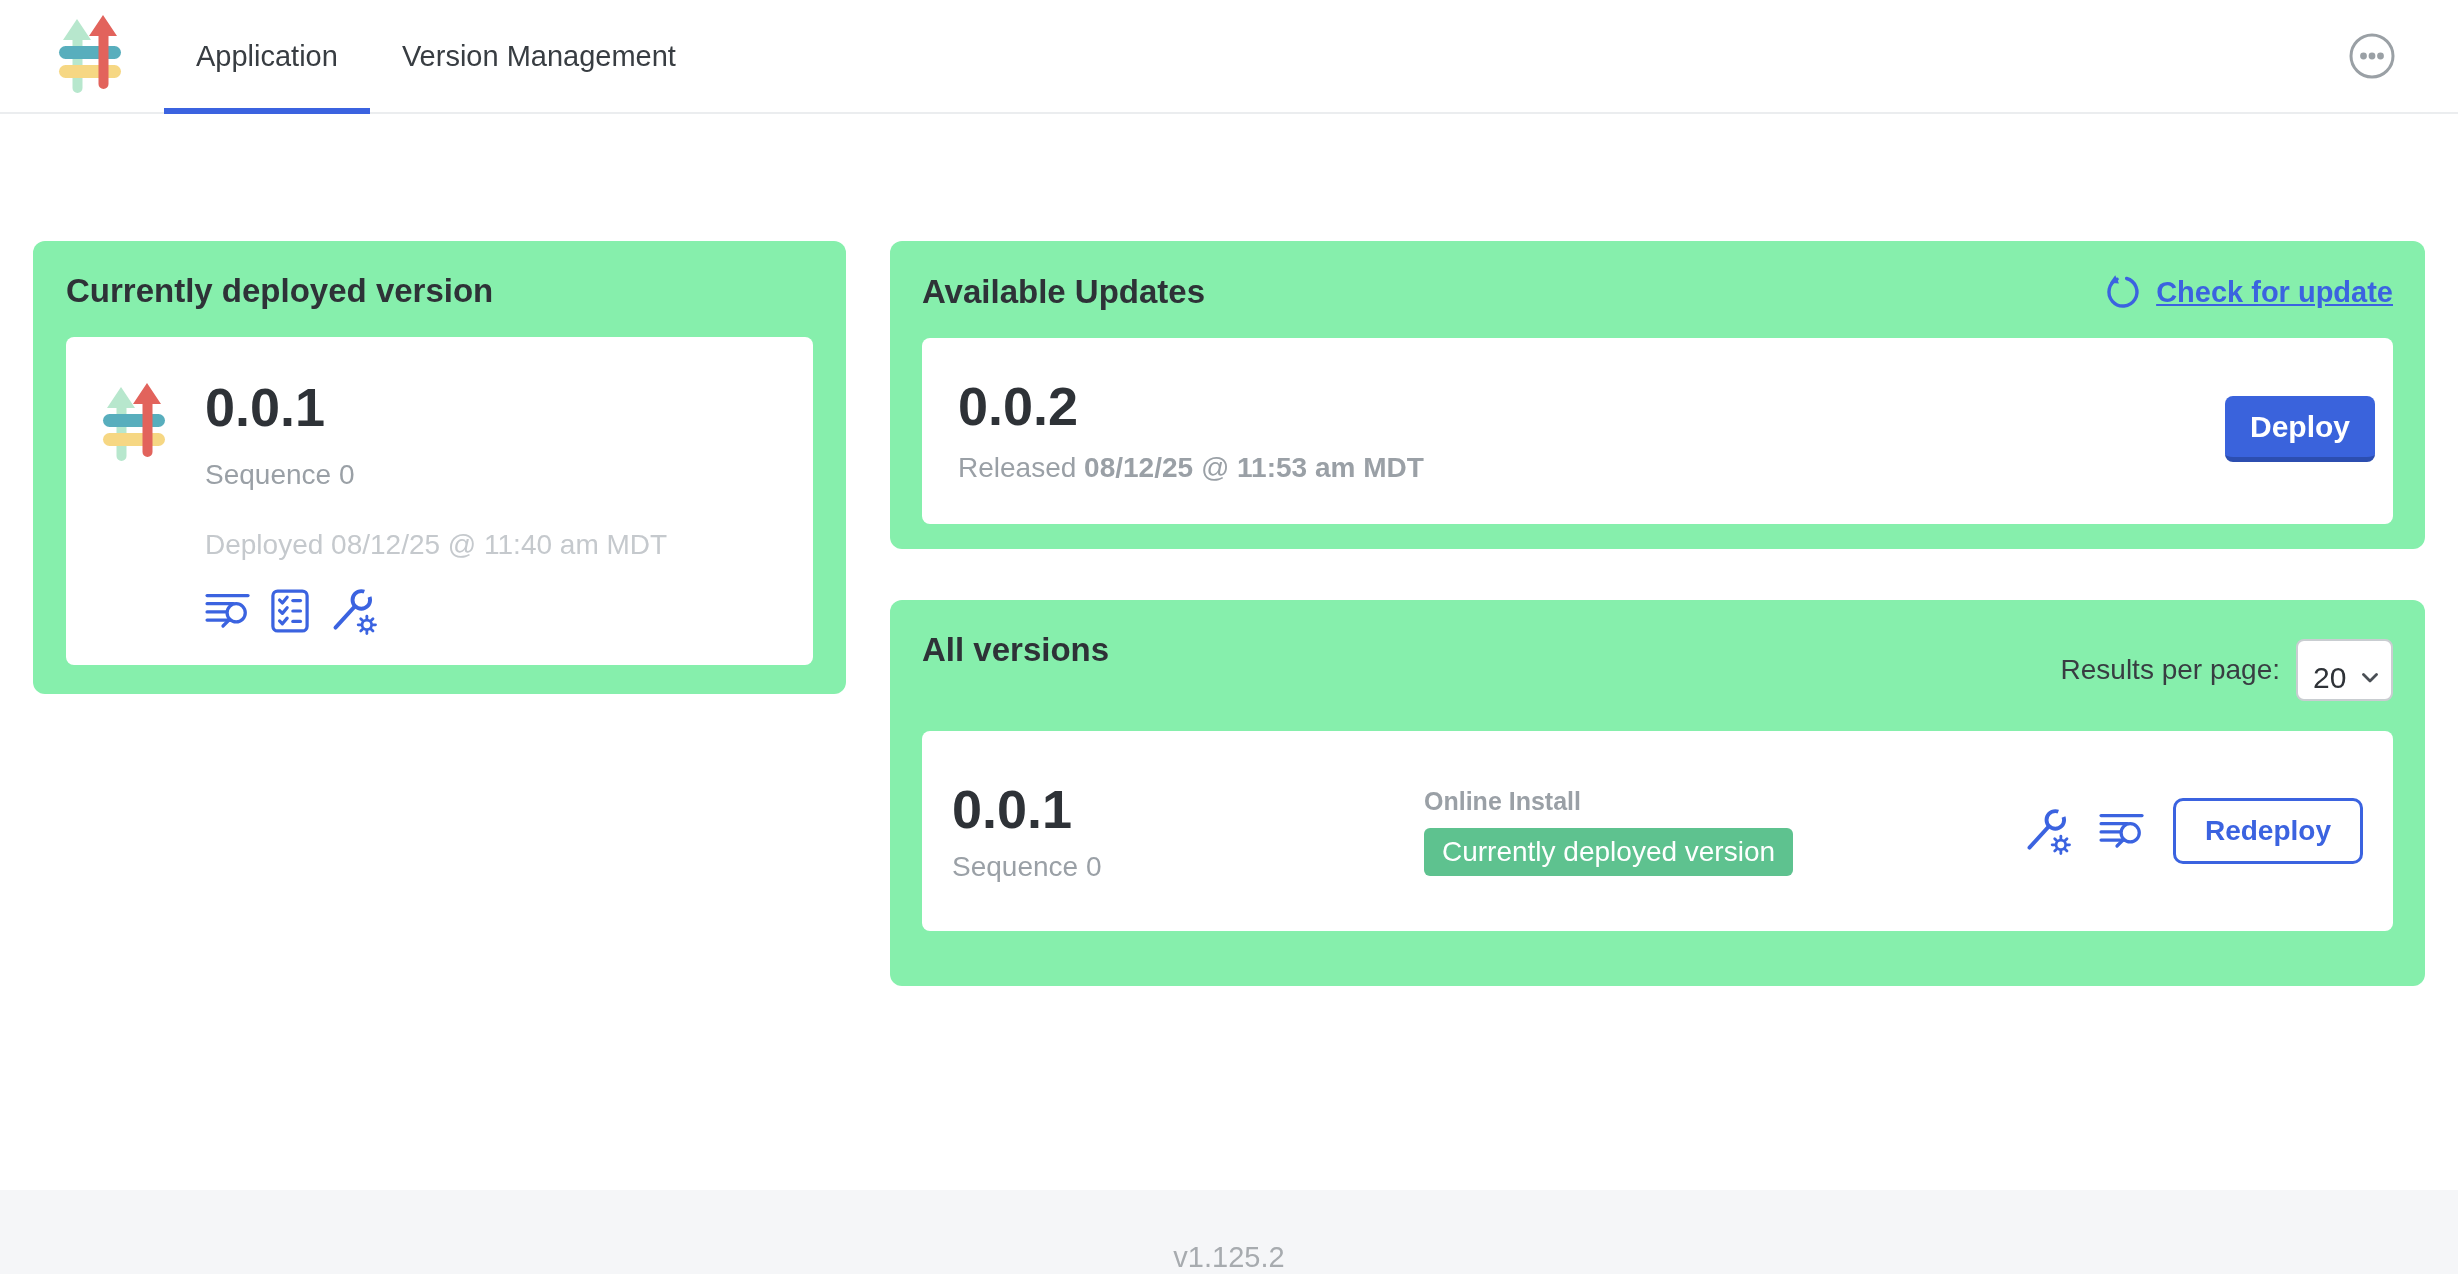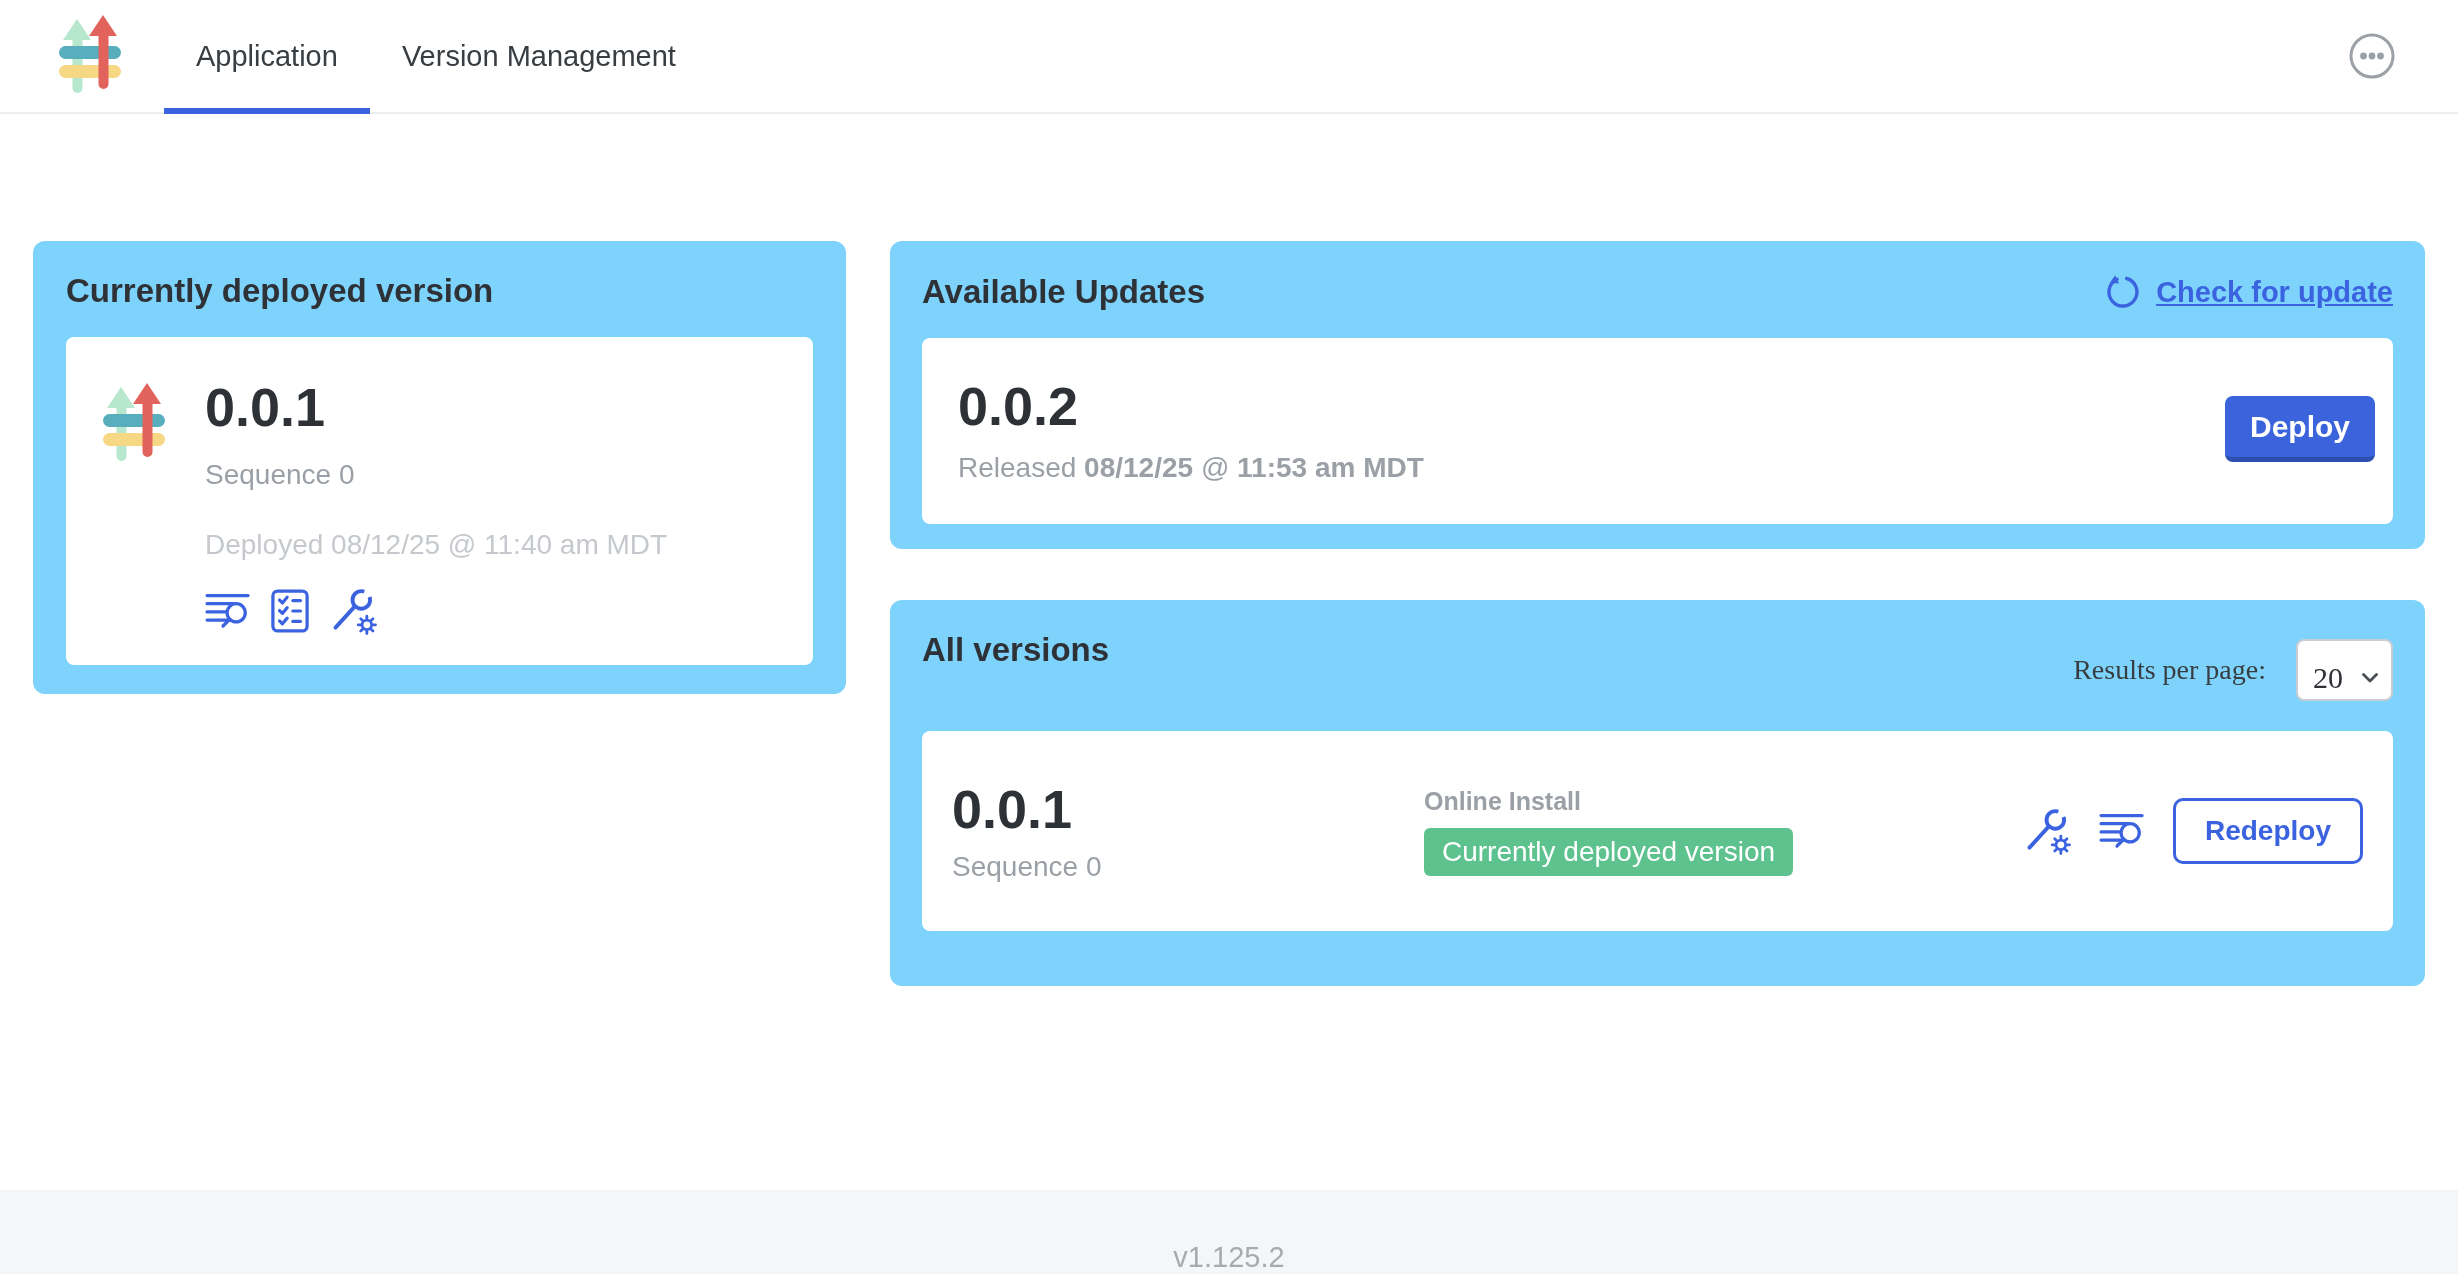--- a/index.html
+++ b/index.html
@@ -39,21 +39,21 @@
     position: relative; display: flex; align-items: center;
     padding: 0 63px; font-size: 28px; color: #9ba0a5; cursor: pointer;
   }
   .sub-tab.active { color: #383d42; font-weight: 700; }
   .sub-tab.active::after {
     content: ""; position: absolute; left: 42px; right: 42px; bottom: -2px;
     height: 7px; background: #3b63e0;
   }
   
   .main { position: absolute; top: 204px; left: 0; width: 100%; height: 986px; background: #fff; }
-  .card { position: absolute; background: #7dd3fc; border-radius: 12px; }
+  .card { position: absolute; background: #86efac; border-radius: 12px; }
   .card h2 { font-size: 33px; font-weight: 700; color: #2e3237; }
   .inner { background: #ffffff; border-radius: 8px; }
 
   .card-deployed { left: 33px; top: 37px; width: 813px; height: 453px; padding: 31px 33px; }
   .deployed-inner { margin-top: 27px; height: 328px; padding: 32px 0 0 36px; display: flex; gap: 39px; }
   .logo-sm { width: 64px; height: 84px; margin-top: 14px; flex: none; }
   .version-big { font-size: 54px; font-weight: 700; color: #2e3237; line-height: 60px; }
   .dep-col .version-big { margin-top: 8px; }
   .txt-gray  { font-size: 28px; color: #9aa0a6; }
   .dep-col .seq { margin-top: 22px; }
@@ -74,21 +74,21 @@
   .released b { font-weight: 700; }
   .deploy-btn {
     position: absolute; right: 18px; top: 58px; width: 150px; height: 66px;
     background: #3a63dc; border: none; border-bottom: 5px solid #2c4eb0;
     border-radius: 8px; color: #ffffff; font-size: 30px; font-weight: 700;
     font-family: inherit; cursor: pointer;
   }
 
   .card-versions { left: 890px; top: 396px; width: 1535px; height: 386px; padding: 31px 32px; }
   .versions-head { display: flex; justify-content: space-between; align-items: flex-start; }
-  .results { display: flex; align-items: center; gap: 30px; font-size: 28px; color: #383d42; margin-top: 8px; font-family: Liberation Serif, serif; }
+  .results { display: flex; align-items: center; gap: 16px; font-size: 28px; color: #383d42; margin-top: 8px; }
   .select-box {
     width: 97px; height: 62px; background: #fff; border: 2px solid #c9cdd1; border-radius: 8px;
     display: flex; align-items: center; justify-content: space-between;
     padding: 15px 13px 0 15px; font-size: 30px; color: #2e3237; cursor: pointer;
   }
   .version-row { margin-top: 30px; height: 200px; display: flex; align-items: center; padding: 0 30px; }
   .vr-left { width: 472px; }
   .vr-left .seq { margin-top: 12px; }
   .vr-mid { flex: 1; }
   .install-type { font-size: 25px; font-weight: 700; color: #9aa0a6; }

